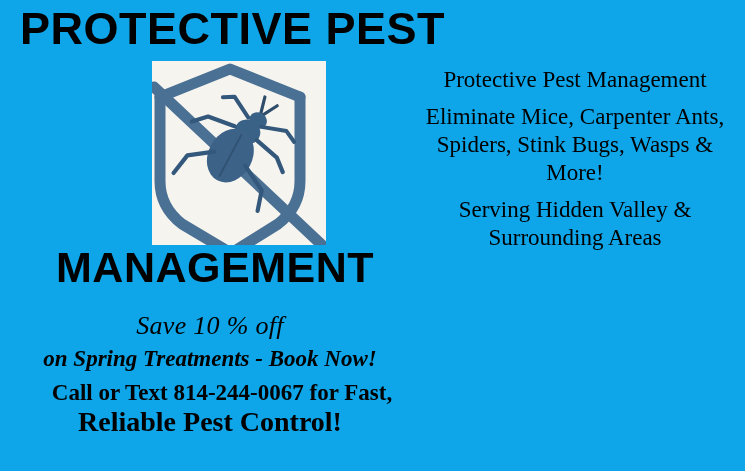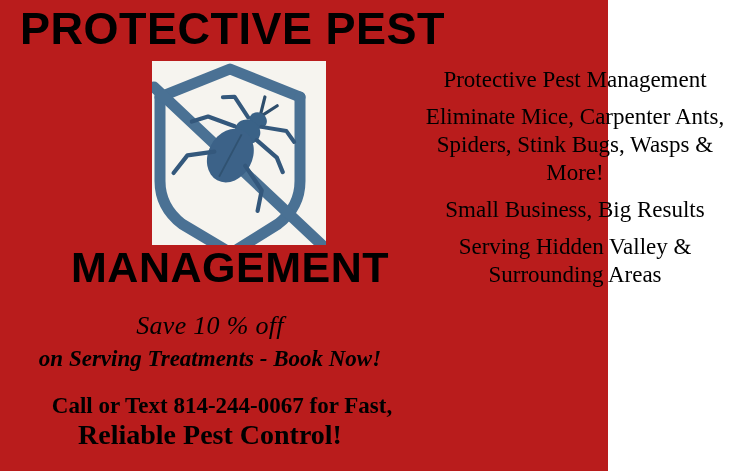--- a/index.html
+++ b/index.html
@@ -12,43 +12,43 @@
     height: 471px;
     position: relative;
     overflow: hidden;
     font-family: "Liberation Serif", serif;
     -webkit-font-smoothing: antialiased;
   }
 
   .ad {
     position: absolute;
     left: 0; top: 0;
-    width: 608px;
+    width: 745px;
     height: 471px;
-    background: #b91c1c;
+    background: #0ea5e9;
   }
 
   
   .headline-top {
     position: absolute;
     left: 20px;
     top: 4px;
     width: 460px;
     font-family: "Liberation Sans", sans-serif;
     font-weight: bold;
     font-size: 45px;
     line-height: 50px;
     letter-spacing: 0.5px;
     color: #000000;
     white-space: nowrap;
   }
 
   .headline-bottom {
     position: absolute;
-    left: 15px;
+    left: 0px;
     top: 243px;
     width: 430px;
     text-align: center;
     font-family: "Liberation Sans", sans-serif;
     font-weight: bold;
     font-size: 43px;
     line-height: 48px;
     letter-spacing: 0.5px;
     color: #000000;
     white-space: nowrap;
@@ -93,21 +93,21 @@
     font-size: 23px;
     line-height: 29px;
     margin-top: 3px;
   }
   .promo-line3 {
     font-family: "Liberation Serif", serif;
     font-weight: bold;
     font-style: normal;
     font-size: 23px;
     line-height: 29px;
-    margin-top: 18px;
+    margin-top: 5px;
     padding-left: 24px;
   }
   .promo-line4 {
     font-family: "Liberation Serif", serif;
     font-weight: bold;
     font-style: normal;
     font-size: 28px;
     line-height: 29px;
   }
 
@@ -167,25 +167,24 @@
         <path d="M 16 6 L 42 20 L 48 40" stroke="#34587c" stroke-width="4.2" fill="none" stroke-linecap="round" stroke-linejoin="round"></path>
         <path d="M -18 8 L -40 24 L -44 46" stroke="#34587c" stroke-width="4.2" fill="none" stroke-linecap="round" stroke-linejoin="round"></path>
       </g>
     </svg>
   </div>
 
   <div class="headline-bottom">MANAGEMENT</div>
 
   <div class="promo">
     <div class="promo-line1">Save 10 %  off</div>
-    <div class="promo-line2">on Serving Treatments - Book Now!</div>
+    <div class="promo-line2">on Spring Treatments - Book Now!</div>
     <div class="promo-line3">Call or Text 814-244-0067 for Fast,</div>
     <div class="promo-line4">Reliable Pest Control!</div>
   </div>
 
   <div class="right-col">
     <div class="rc-block">Protective Pest Management</div>
     <div class="rc-block">Eliminate Mice, Carpenter Ants, Spiders, Stink Bugs, Wasps &amp; More!</div>
-    <div class="rc-block">Small Business, Big Results</div>
     <div class="rc-block">Serving Hidden Valley &amp; Surrounding Areas</div>
   </div>
 
 </div>
 
 </body></html>

